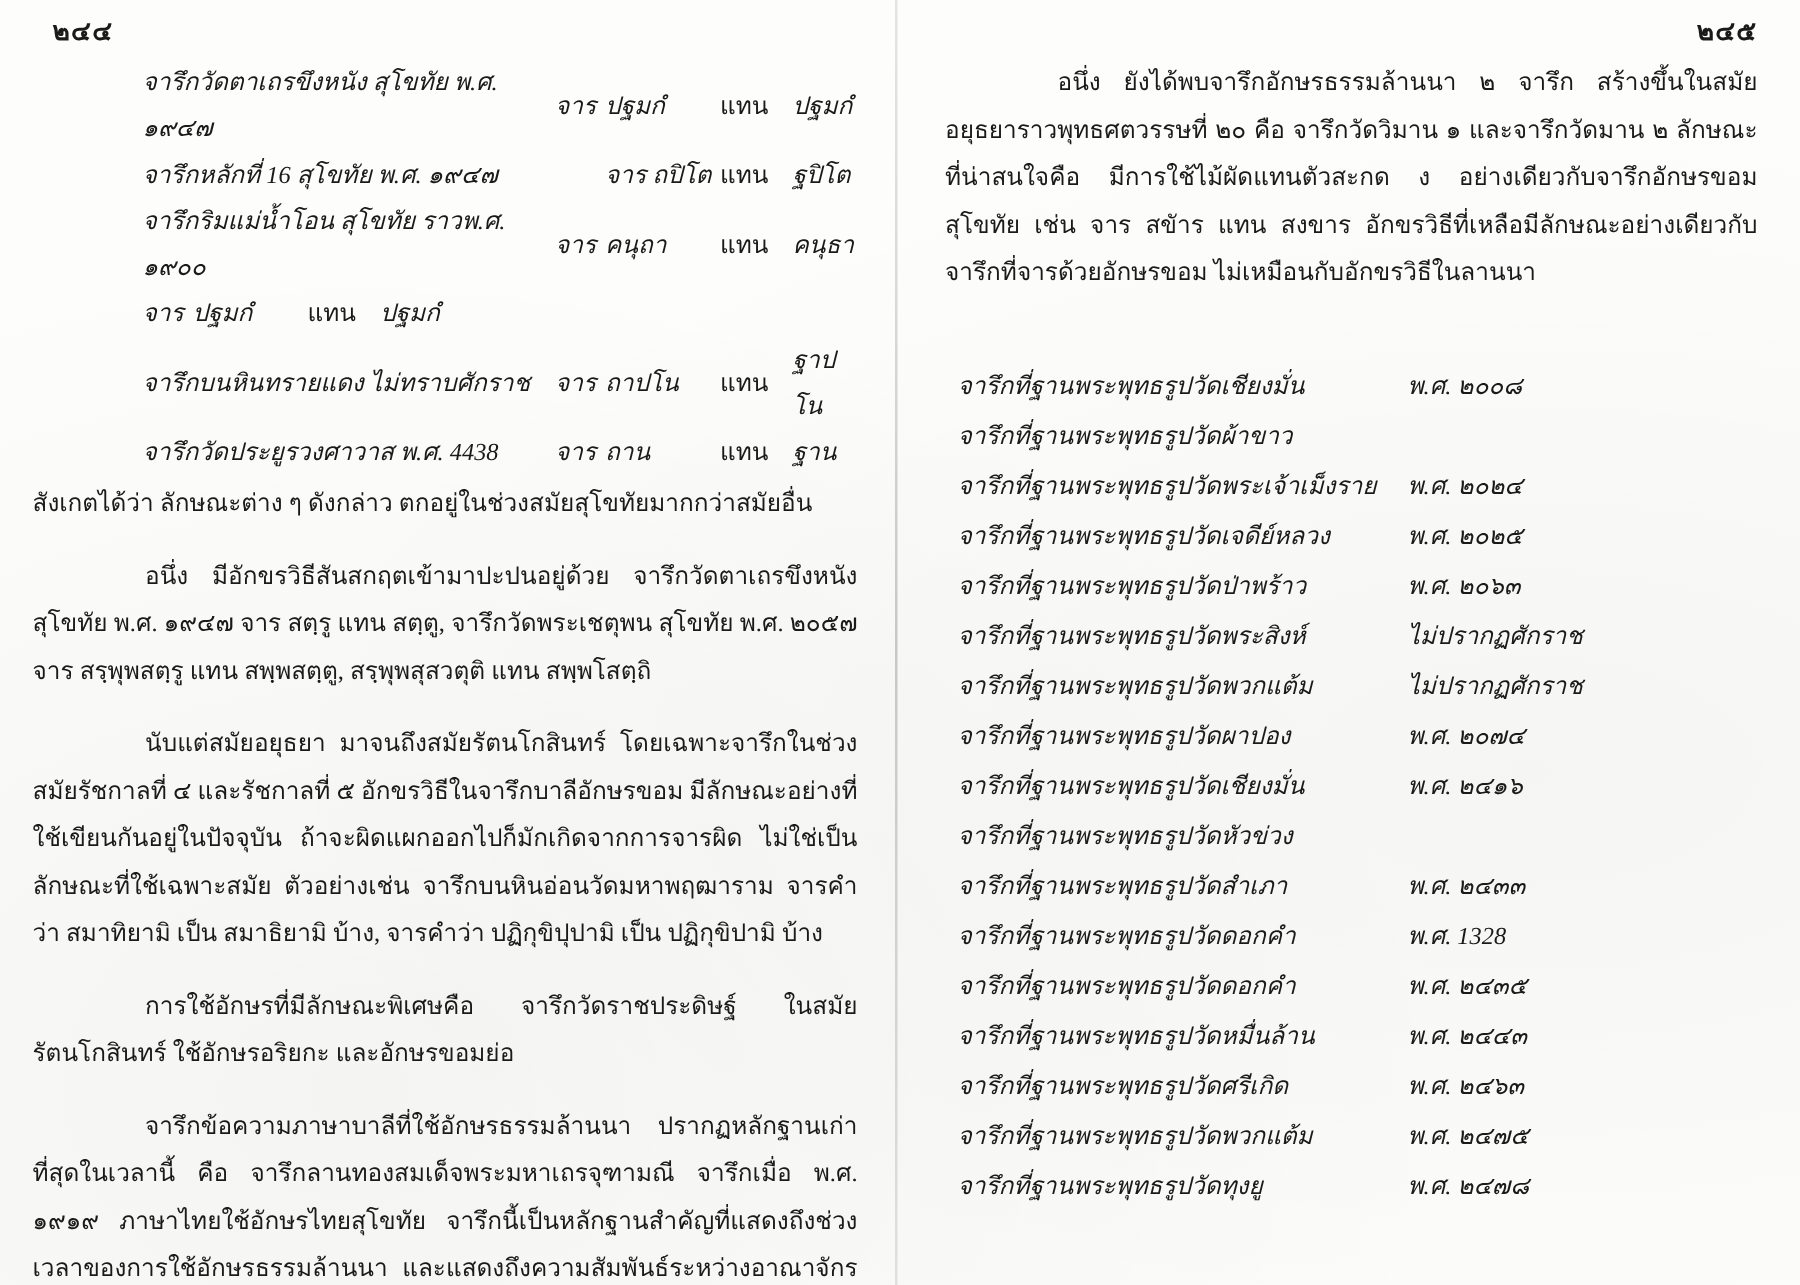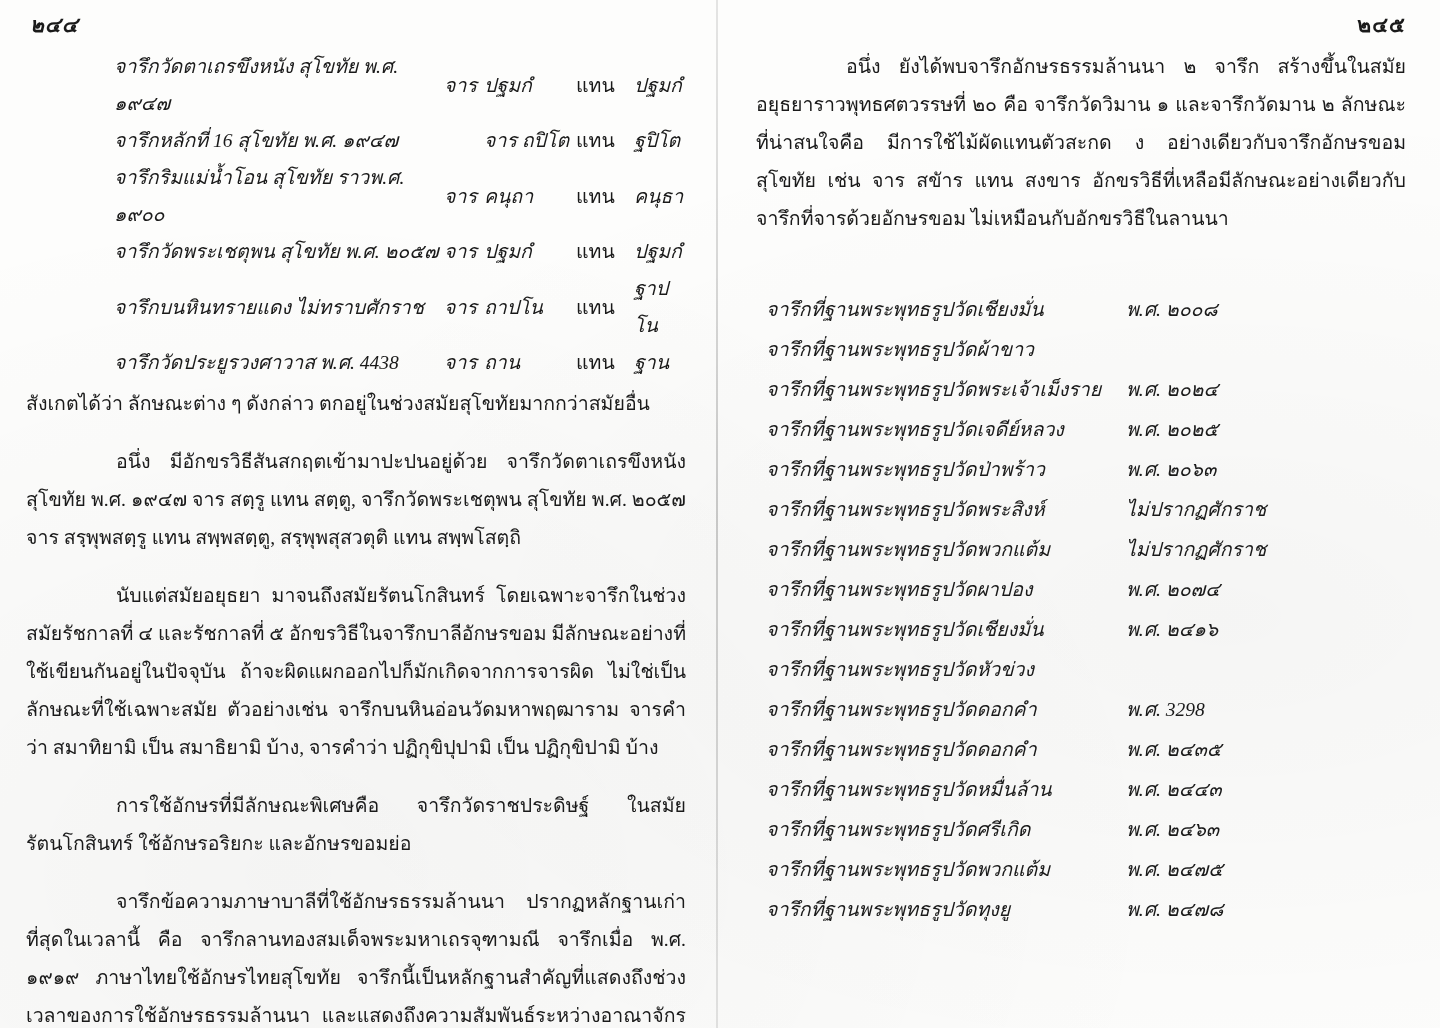--- a/index.html
+++ b/index.html
@@ -41,21 +41,21 @@
   .leaf.left  { left: 0;    width: 716px; }
   .leaf.right { left: 718px; width: 722px; }
 
   .folio {
     position: absolute;
     top: 8px;
     font-size: 21px;
     font-weight: 700;
     letter-spacing: 1px;
   }
-  .folio.l { left: 30px; font-style: italic; }
+  .folio.l { left: 42px; }
   .folio.r { right: 34px; }
 
   .body {
     position: absolute;
     top: 48px;
     font-size: 19.5px;
     line-height: 38px;
   }
   .leaf.left .body  { left: 26px;  width: 660px; }
   .leaf.right .body { left: 38px;  width: 650px; }
@@ -131,21 +131,20 @@
 
         <div class="row-a">
           <span class="ins">จารึกริมแม่น้ำโอน สุโขทัย ราวพ.ศ. ๑๙๐๐</span>
           <span class="mid">จาร</span>
           <span class="from">คนุถา</span>
           <span class="rep">แทน</span>
           <span class="to">คนุธา</span>
         </div>
 
         <div class="row-a">
-          <span class="ins">จารึกวัดพระเชตุพน สุโขทัย พ.ศ. ๒๐๕๗</span>
           <span class="mid">จาร</span>
           <span class="from">ปฐมกํ</span>
           <span class="rep">แทน</span>
           <span class="to">ปฐมกํ</span>
         </div>
 
         <div class="row-a">
           <span class="ins">จารึกบนหินทรายแดง ไม่ทราบศักราช</span>
           <span class="mid">จาร</span>
           <span class="from">ถาปโน</span>
@@ -219,22 +218,26 @@
           <span class="year">พ.ศ. ๒๐๗๔</span>
         </div>
         <div class="row-b">
           <span class="name">จารึกที่ฐานพระพุทธรูปวัดเชียงมั่น</span>
           <span class="year">พ.ศ. ๒๔๑๖</span>
         </div>
         <div class="row-b">
           <span class="name">จารึกที่ฐานพระพุทธรูปวัดหัวข่วง</span>
         </div>
         <div class="row-b">
+          <span class="name">จารึกที่ฐานพระพุทธรูปวัดสำเภา</span>
+          <span class="year">พ.ศ. ๒๔๓๓</span>
+        </div>
+        <div class="row-b">
           <span class="name">จารึกที่ฐานพระพุทธรูปวัดดอกคำ</span>
-          <span class="year">พ.ศ. 3298</span>
+          <span class="year">พ.ศ. 1328</span>
         </div>
         <div class="row-b">
           <span class="name">จารึกที่ฐานพระพุทธรูปวัดดอกคำ</span>
           <span class="year">พ.ศ. ๒๔๓๕</span>
         </div>
         <div class="row-b">
           <span class="name">จารึกที่ฐานพระพุทธรูปวัดหมื่นล้าน</span>
           <span class="year">พ.ศ. ๒๔๔๓</span>
         </div>
         <div class="row-b">

